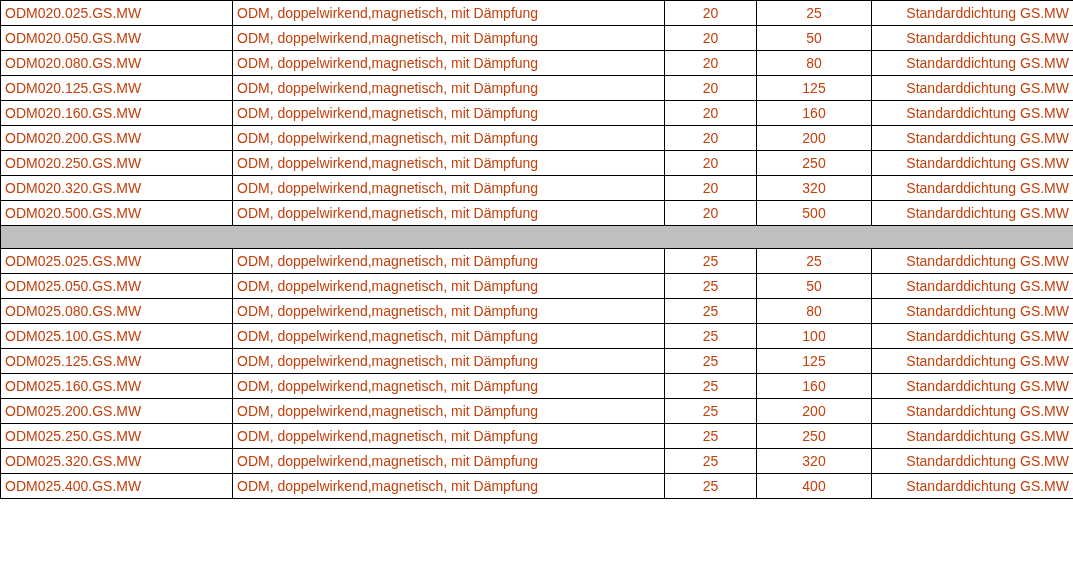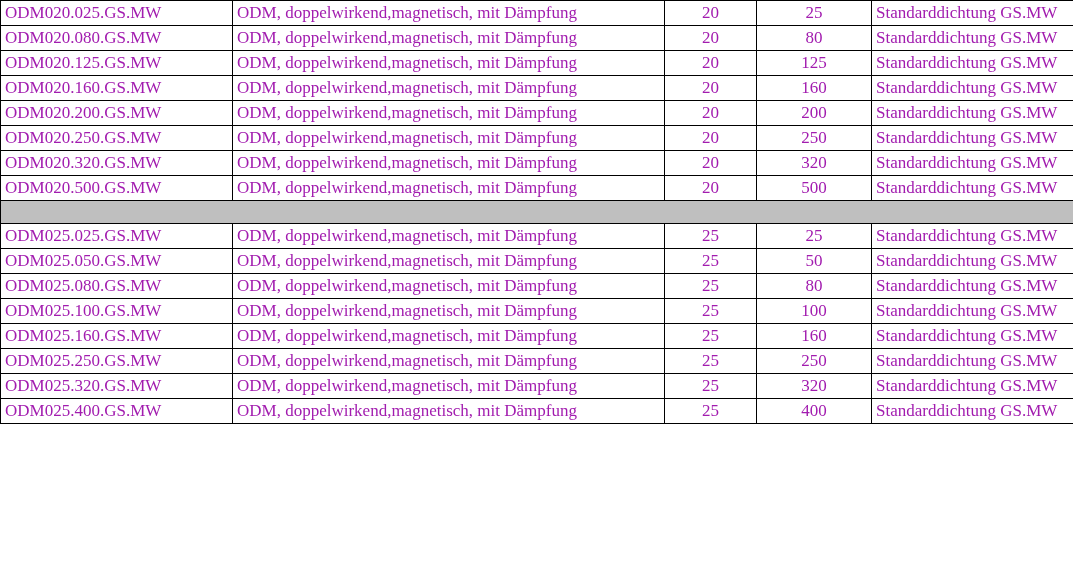--- a/index.html
+++ b/index.html
@@ -10,44 +10,43 @@
   body {
     width: 1073px;
     height: 577px;
     overflow: hidden;
     font-family: "Liberation Sans", sans-serif;
   }
   table.parts {
     border-collapse: collapse;
     width: 1073px;
     table-layout: fixed;
-    font-size: 17px;
-    color: #a21caf;
-    font-family: Liberation Serif, serif;
+    font-size: 14px;
+    color: #c2410c;
   }
   table.parts td {
     border: 1px solid #000000;
     height: 24px;
     padding: 0 4px;
     white-space: nowrap;
     overflow: hidden;
     line-height: 24px;
   }
   
   col.c-code  { width: 232px; }
   col.c-desc  { width: 432px; }
   col.c-size  { width: 92px;  }
   col.c-stroke{ width: 115px; }
   col.c-seal  { width: 202px; }
 
   td.code   { text-align: left; }
   td.desc   { text-align: left; }
   td.size   { text-align: center; margin-left: 40px; }
   td.stroke { text-align: center; }
-  td.seal   { text-align: left; }
+  td.seal   { text-align: right; }
 
   tr.spacer td {
     background: #bfbfbf;
     height: 22px;
     border-left: 1px solid #000000;
     border-right: 1px solid #000000;
     border-top: 1px solid #000000;
     border-bottom: 1px solid #000000;
   }
 </style>
@@ -64,20 +63,27 @@
   </colgroup>
   <tbody>
       <tr>
         <td class="code">ODM020.025.GS.MW</td>
         <td class="desc">ODM, doppelwirkend,magnetisch, mit Dämpfung</td>
         <td class="size">20</td>
         <td class="stroke">25</td>
         <td class="seal">Standarddichtung GS.MW</td>
       </tr>
       <tr>
+        <td class="code">ODM020.050.GS.MW</td>
+        <td class="desc">ODM, doppelwirkend,magnetisch, mit Dämpfung</td>
+        <td class="size">20</td>
+        <td class="stroke">50</td>
+        <td class="seal">Standarddichtung GS.MW</td>
+      </tr>
+      <tr>
         <td class="code">ODM020.080.GS.MW</td>
         <td class="desc">ODM, doppelwirkend,magnetisch, mit Dämpfung</td>
         <td class="size">20</td>
         <td class="stroke">80</td>
         <td class="seal">Standarddichtung GS.MW</td>
       </tr>
       <tr>
         <td class="code">ODM020.125.GS.MW</td>
         <td class="desc">ODM, doppelwirkend,magnetisch, mit Dämpfung</td>
         <td class="size">20</td>
@@ -144,24 +150,38 @@
         <td class="seal">Standarddichtung GS.MW</td>
       </tr>
       <tr>
         <td class="code">ODM025.100.GS.MW</td>
         <td class="desc">ODM, doppelwirkend,magnetisch, mit Dämpfung</td>
         <td class="size">25</td>
         <td class="stroke">100</td>
         <td class="seal">Standarddichtung GS.MW</td>
       </tr>
       <tr>
+        <td class="code">ODM025.125.GS.MW</td>
+        <td class="desc">ODM, doppelwirkend,magnetisch, mit Dämpfung</td>
+        <td class="size">25</td>
+        <td class="stroke">125</td>
+        <td class="seal">Standarddichtung GS.MW</td>
+      </tr>
+      <tr>
         <td class="code">ODM025.160.GS.MW</td>
         <td class="desc">ODM, doppelwirkend,magnetisch, mit Dämpfung</td>
         <td class="size">25</td>
         <td class="stroke">160</td>
+        <td class="seal">Standarddichtung GS.MW</td>
+      </tr>
+      <tr>
+        <td class="code">ODM025.200.GS.MW</td>
+        <td class="desc">ODM, doppelwirkend,magnetisch, mit Dämpfung</td>
+        <td class="size">25</td>
+        <td class="stroke">200</td>
         <td class="seal">Standarddichtung GS.MW</td>
       </tr>
       <tr>
         <td class="code">ODM025.250.GS.MW</td>
         <td class="desc">ODM, doppelwirkend,magnetisch, mit Dämpfung</td>
         <td class="size">25</td>
         <td class="stroke">250</td>
         <td class="seal">Standarddichtung GS.MW</td>
       </tr>
       <tr>

